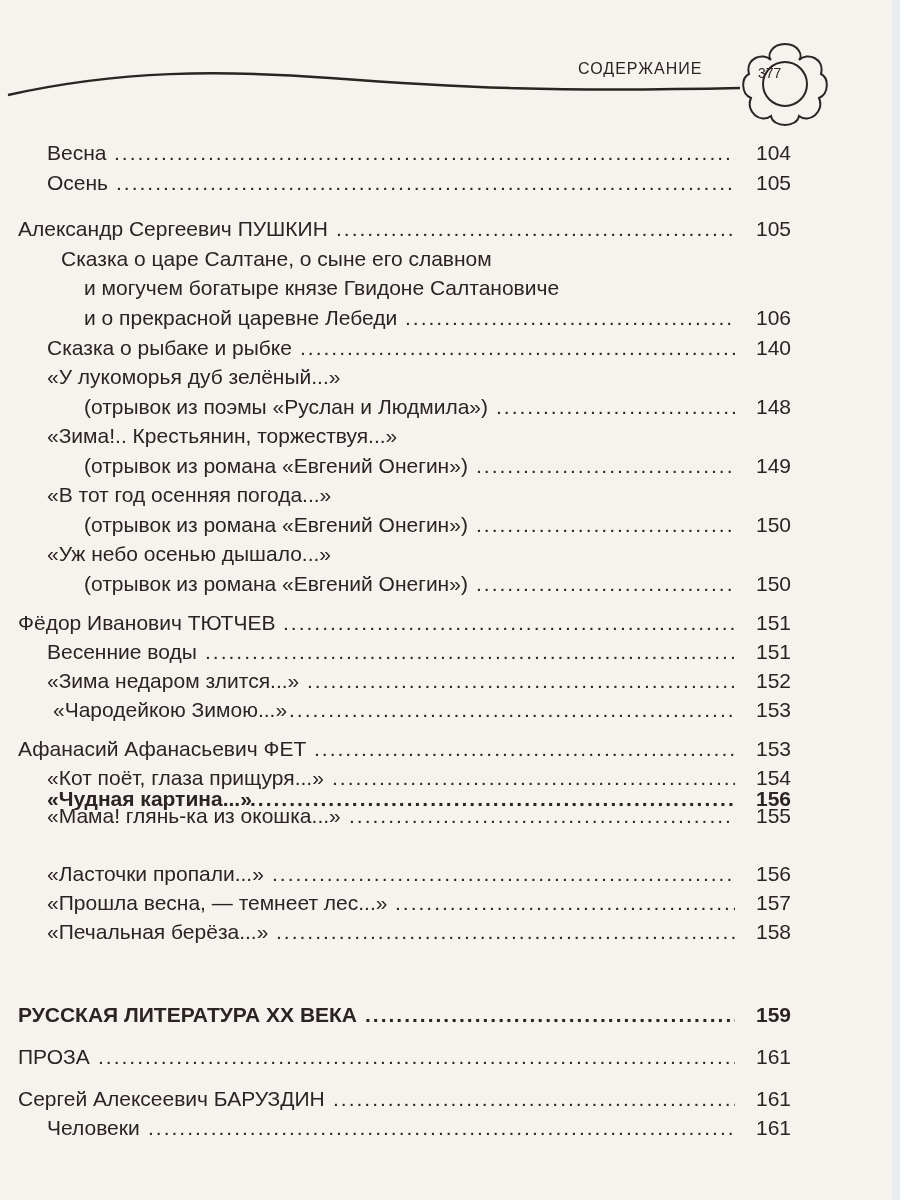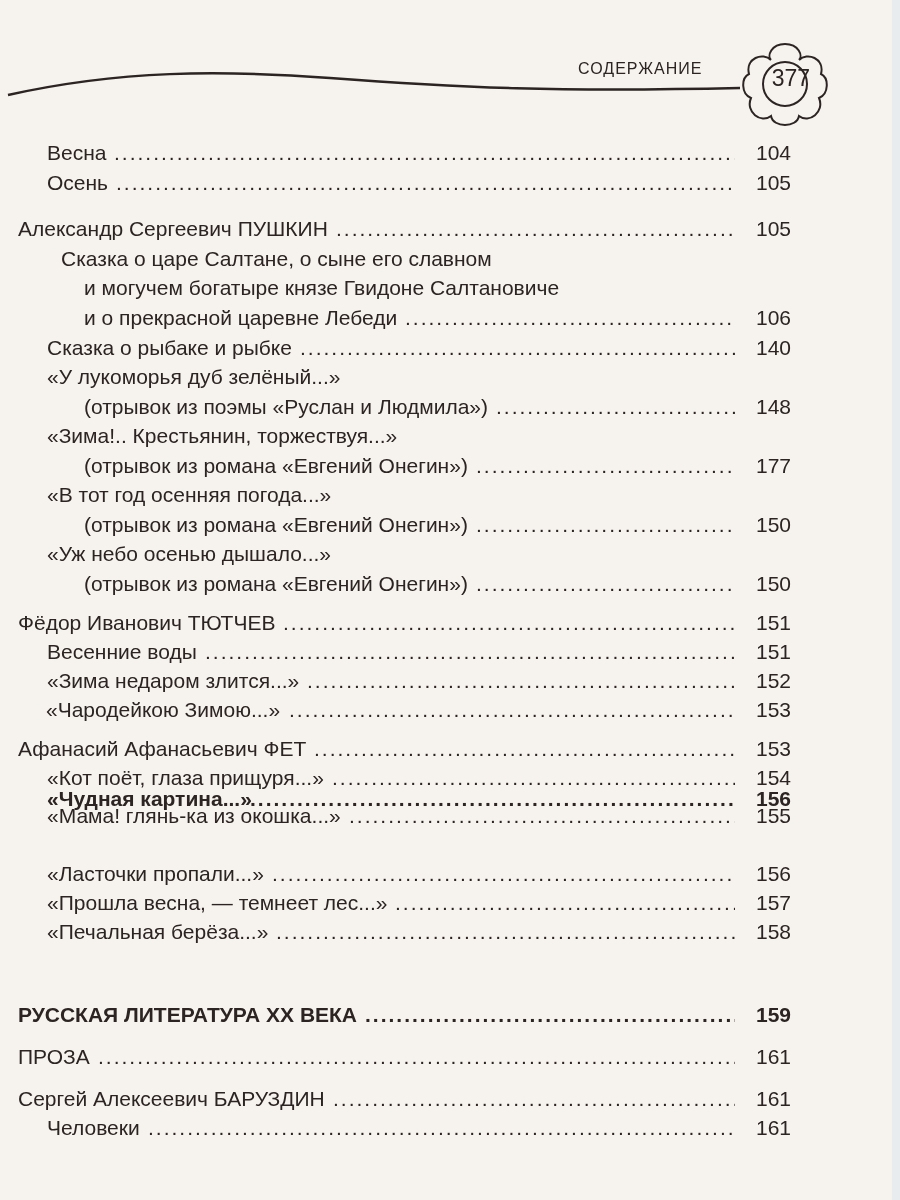--- a/index.html
+++ b/index.html
@@ -1,21 +1,21 @@
 <!DOCTYPE html>
 <html><head>
 <meta charset="utf-8">
 <style>
   html,body{margin:0;padding:0;}
   body{width:900px;height:1200px;background:#f6f2ee;position:relative;overflow:hidden;
        font-family:"Liberation Sans Narrow","Liberation Sans",sans-serif;color:#2b2422;}
   .header{position:absolute;left:0;top:0;width:900px;height:130px;}
   .header svg{position:absolute;left:0;top:0;}
   .header-title{position:absolute;left:578px;top:60px;font-size:16px;letter-spacing:1px;color:#2b2422;}
-  .page-num{position:absolute;left:758px;top:65px;width:52px;text-align:right;font-size:23px;}
+  .page-num{position:absolute;left:758px;top:65px;width:52px;text-align:left;font-size:14px;}
   .toc{position:absolute;left:0;top:0;width:900px;}
   .row{position:absolute;left:0;width:900px;height:30px;font-size:21px;line-height:30px;}
   .row .txt{position:absolute;white-space:nowrap;}
   .row .dots{position:absolute;overflow:hidden;white-space:nowrap;letter-spacing:2px;}
   .row .pg{position:absolute;left:747px;width:44px;text-align:right;}
   .bold{font-weight:bold;}
   .right-edge{position:absolute;right:0;top:0;width:8px;height:1200px;background:#e9ecef;}
 </style>
 </head>
 <body>
@@ -71,21 +71,21 @@
       <span class="txt" style="left: 84px;">(отрывок из поэмы «Руслан и Людмила»)</span>
       <span class="dots" style="left: 496px; width: 239px;">........................................................................................................................</span>
       <span class="pg">148</span>
     </div>
     <div class="row" style="top: 421px;">
       <span class="txt" style="left: 47px;">«Зима!.. Крестьянин, торжествуя...»</span>
     </div>
     <div class="row" style="top: 451px;">
       <span class="txt" style="left: 84px;">(отрывок из романа «Евгений Онегин»)</span>
       <span class="dots" style="left: 476px; width: 259px;">........................................................................................................................</span>
-      <span class="pg">177</span>
+      <span class="pg">149</span>
     </div>
     <div class="row" style="top: 480px; padding-left: 8px;">
       <span class="txt" style="left: 47px;">«В тот год осенняя погода...»</span>
     </div>
     <div class="row" style="top: 510px;">
       <span class="txt" style="left: 84px;">(отрывок из романа «Евгений Онегин»)</span>
       <span class="dots" style="left: 476px; width: 259px;">........................................................................................................................</span>
       <span class="pg">150</span>
     </div>
     <div class="row" style="top: 539px;">
@@ -105,21 +105,21 @@
       <span class="txt" style="left: 47px;">Весенние воды</span>
       <span class="dots" style="left: 205px; width: 530px;">........................................................................................................................</span>
       <span class="pg">151</span>
     </div>
     <div class="row" style="top: 666px;">
       <span class="txt" style="left: 47px;">«Зима недаром злится...»</span>
       <span class="dots" style="left: 307px; width: 428px;">........................................................................................................................</span>
       <span class="pg">152</span>
     </div>
     <div class="row" style="top: 695px;">
-      <span class="txt" style="left: 46px; text-align: right;">«Чародейкою Зимою...»</span>
+      <span class="txt" style="left: 53px; text-align: right;">«Чародейкою Зимою...»</span>
       <span class="dots" style="left: 289px; width: 446px;">........................................................................................................................</span>
       <span class="pg">153</span>
     </div>
     <div class="row" style="top: 734px;">
       <span class="txt" style="left: 18px;">Афанасий Афанасьевич ФЕТ</span>
       <span class="dots" style="left: 314px; width: 421px;">........................................................................................................................</span>
       <span class="pg">153</span>
     </div>
     <div class="row" style="top: 763px;">
       <span class="txt" style="left: 47px;">«Кот поёт, глаза прищуря...»</span>

